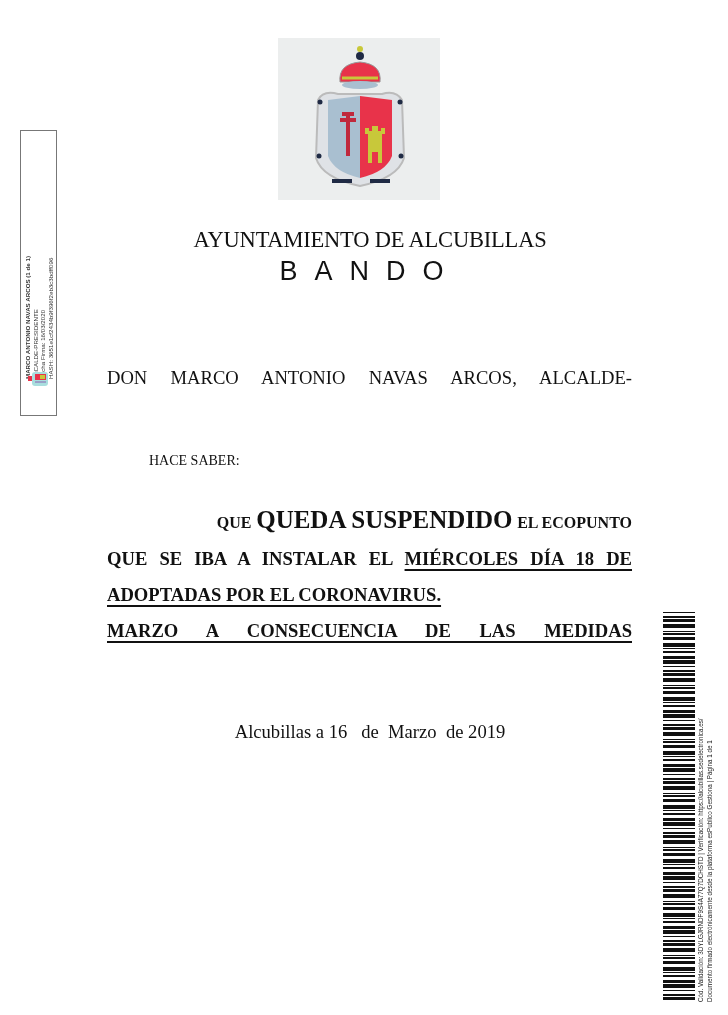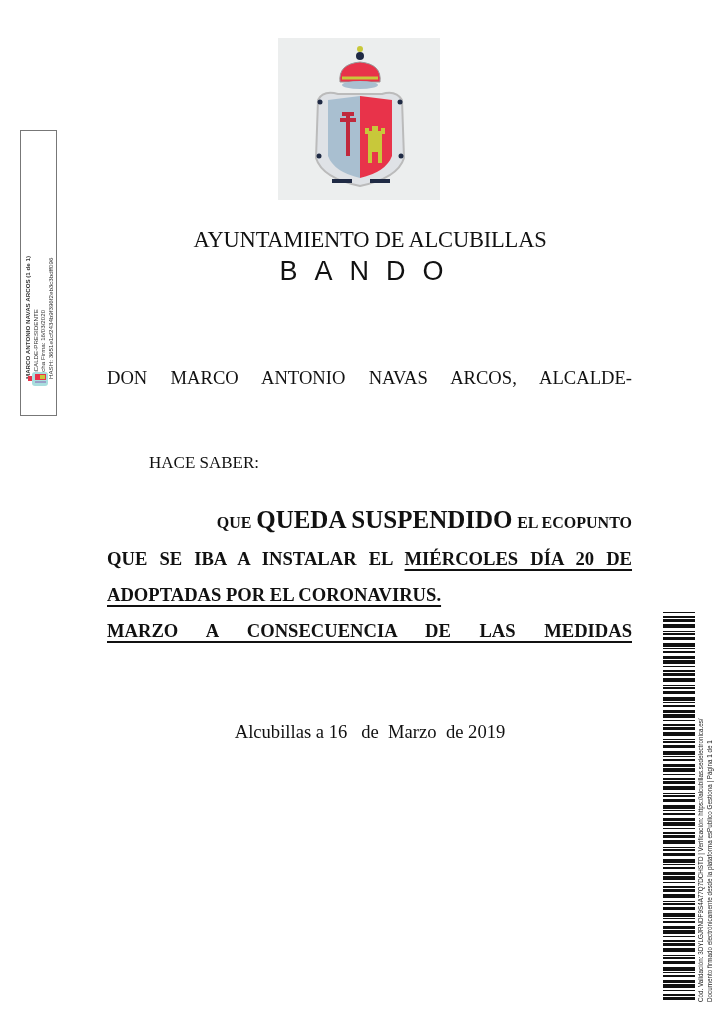--- a/index.html
+++ b/index.html
@@ -7,21 +7,21 @@
   .abs { position:absolute; }
   .crest-box { left:278px; top:38px; width:162px; height:162px; background:#eceeee; }
   .stamp-box { left:20px; top:130px; width:37px; height:286px; border:1px solid #777; box-sizing:border-box; }
   .stamp-text { position:absolute; left:3px; top:248px; width:240px; transform-origin:0 0; transform:rotate(-90deg); font-family:"Liberation Sans", sans-serif; font-size:6.2px; line-height:7.5px; color:#333; white-space:nowrap; }
   .stamp-crest { position:absolute; left:7px; top:238px; width:22px; height:20px; }
   .title { left:0; width:740px; top:227px; text-align:center; font-size:22.5px; letter-spacing:-0.2px; }
   .bando { left:0; width:740px; top:256px; text-align:center; font-family:"Liberation Sans", sans-serif; font-size:27px; letter-spacing:17px; font-weight:normal; }
   .para1 { left:107px; width:525px; top:361px; font-size:18.6px; line-height:33px; text-align:justify; text-align-last:auto; }
   .line { display:block; }
   .justify { text-align:justify; text-align-last:justify; }
-  .hace { left:149px; top:453px; font-size:17px; }
+  .hace { left:149px; top:453px; font-size:14px; }
   .aviso { left:107px; width:525px; top:502px; font-weight:bold; font-size:18.6px; line-height:36px; }
   .aviso .big { font-size:25px; }
   .aviso .sm { font-size:16px; }
   .u { text-decoration:underline; text-decoration-thickness:2px; text-underline-offset:4px; }
   .fecha { left:0; width:740px; top:721px; text-align:center; font-size:18.6px; }
   .barcode { left:663px; top:612px; width:32px; height:390px; }
   .bar-text { position:absolute; left:697px; top:1002px; width:400px; transform-origin:0 0; transform:rotate(-90deg); font-family:"Liberation Sans", sans-serif; font-size:6.3px; line-height:8.5px; color:#222; white-space:nowrap; }
 </style>
 </head>
 <body>
@@ -74,21 +74,21 @@
 <div class="abs hace">HACE SABER:</div>
 
 <div class="abs aviso">
   <span class="line" style="text-align:right; text-align-last:right;">
     <span class="sm">QUE</span>
     <span class="big">QUEDA SUSPENDIDO</span>
     <span class="sm">EL ECOPUNTO</span>
   </span>
   <span class="line justify">
     <span>QUE SE IBA A INSTALAR EL</span>
-    <span class="u">MIÉRCOLES DÍA 20  DE</span>
+    <span class="u">MIÉRCOLES DÍA 18  DE</span>
   </span>
   <span class="line u">ADOPTADAS POR EL CORONAVIRUS.</span>
   <span class="line justify u">MARZO A CONSECUENCIA DE LAS MEDIDAS</span>
 </div>
 
 <div class="abs fecha" style="white-space:pre;">Alcubillas a 16   de  Marzo  de 2019</div>
 
 <div class="abs barcode">
   <svg width="32" height="390" viewBox="0 0 32 390" id="bc">
       <rect x="0" y="0" width="32" height="1" fill="#111"></rect>

